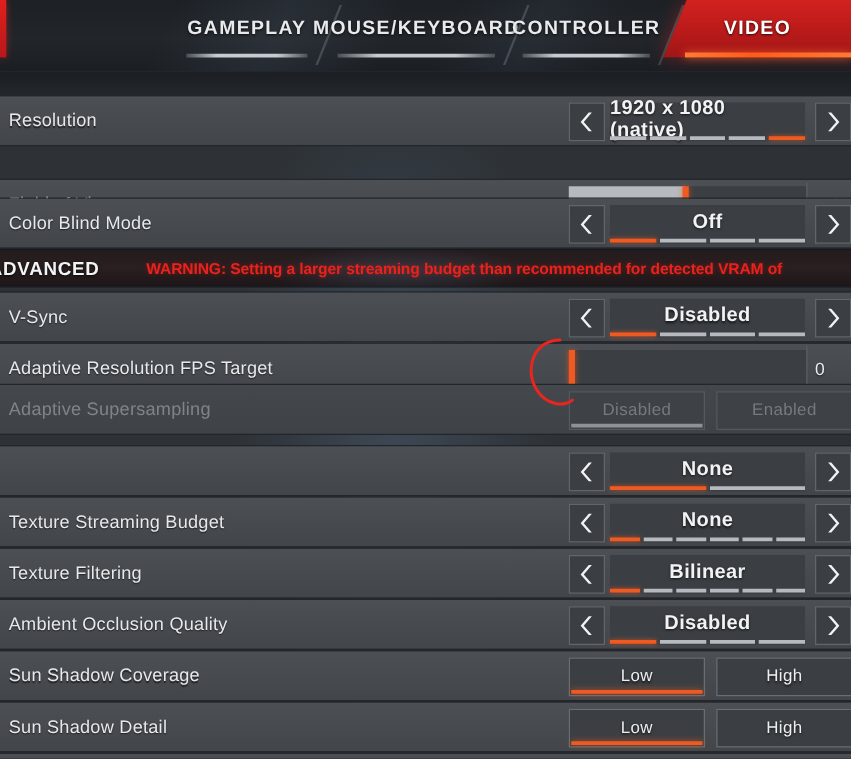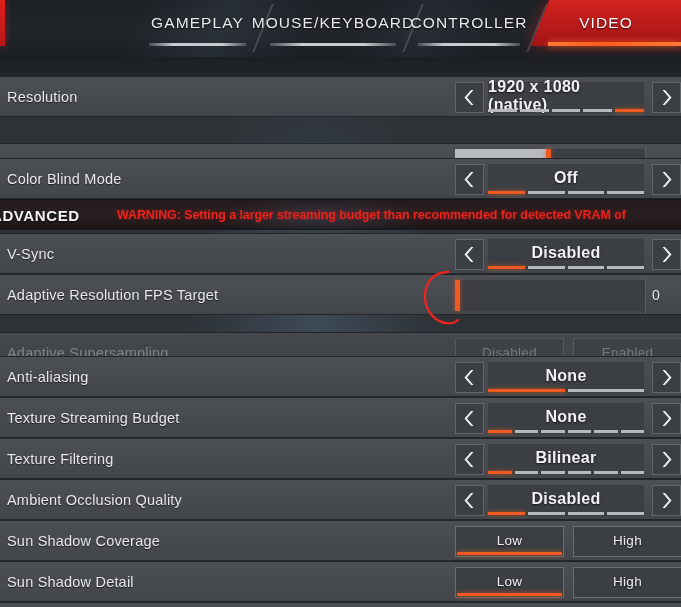--- a/index.html
+++ b/index.html
@@ -26,21 +26,21 @@
     pointer-events:none;
   }
   .left-red-strip{
     position:absolute;left:0;top:0;width:5px;height:46px;
     background:linear-gradient(180deg,#e0201c,#b9171a);
     box-shadow:0 0 6px rgba(224,32,28,.55);
   }
   .tab{
     position:absolute;top:0;height:46px;
     display:flex;align-items:center;justify-content:center;
-    color:#e8eaec;font-size:15.5px;letter-spacing:1.1px;font-weight:normal;
+    color:#e8eaec;font-size:15.5px;letter-spacing:1.1px;font-weight:bold;
     text-shadow:0 1px 2px rgba(0,0,0,.75);
     cursor:pointer;
   }
   .tab .tab-underline{
     position:absolute;left:8%;right:8%;bottom:0;height:3px;
     background:linear-gradient(90deg,rgba(190,195,200,.25),#c7cbcf 25%,#c7cbcf 75%,rgba(190,195,200,.25));
   }
   .tab-slash{
     position:absolute;top:4px;width:2px;height:48px;
     background:rgba(150,160,170,.30);
@@ -317,34 +317,33 @@
     <div class="row" style="top:217px;">
       <div class="row-label">Adaptive Resolution FPS Target</div>
       <div class="slider-track" style="left:455px;width:190px;">
         <div class="slider-fill" style="width:0px;"></div>
         <div class="slider-handle" style="left:0px;"></div>
       </div>
       <div class="slider-sep" style="left:645px;"></div>
       <div class="slider-value" style="left:652px;width:27px;">0</div>
     </div>
 
-    <div class="row dim" style="top:250px;margin-top:25px;">
+    <div class="row dim" style="top:250px;">
       <div class="row-label disabled">Adaptive Supersampling</div>
       <div class="toggle-btn off sel" style="left:455px;width:109px;">
         <span>Disabled</span>
         <div class="ul"></div>
       </div>
       <div class="toggle-btn off" style="left:573px;width:109px;">
         <span>Enabled</span>
         <div class="ul"></div>
       </div>
     </div>
 
     <div class="row" style="top:299px;">
-      <div class="row-label">Anti-aliasing</div>
       <div class="ctrl" style="left:455px;width:226px;">
         <div class="arrow-btn" style="left:0;">
           <svg width="11" height="17" viewBox="0 0 11 17">
               <path d="M9.5 1 L3 8.5 L9.5 16 L7 16 L0.5 8.5 L7 1 Z" fill="#f0f2f4"></path>
             </svg>
         </div>
         <div class="value-box" style="left:33px;width:156px;">
           <span class="value-text">None</span>
           <div class="segs">
             <div class="seg on"></div>

